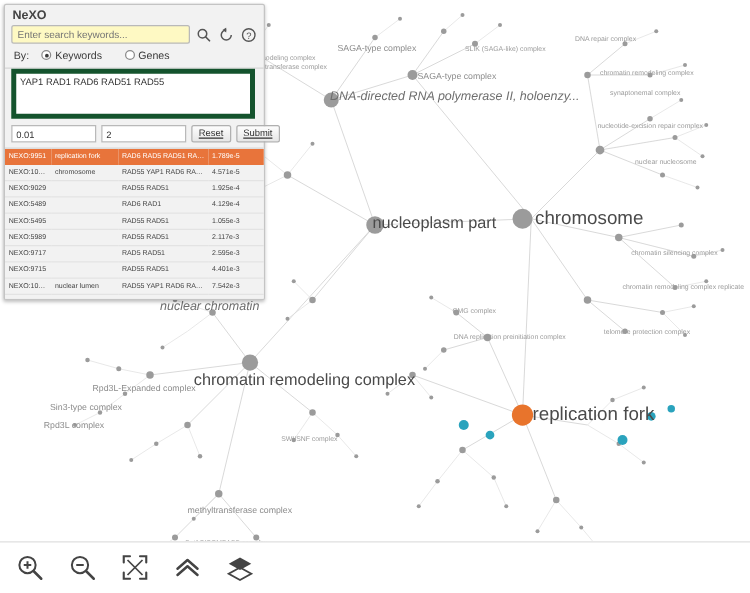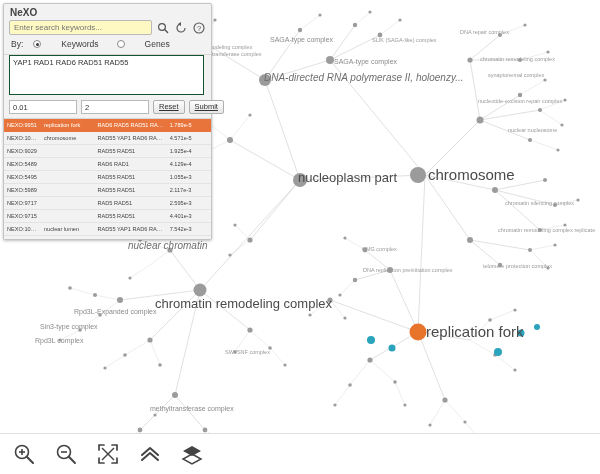--- a/index.html
+++ b/index.html
@@ -99,21 +99,21 @@
     align-items: flex-end;
     padding: 0 5px 5px 7px;
     font-size: 8.5px;
     color: #3b3b3b;
     gap: 4px;
   }
   .radio-row .by-label { margin-right: 6px; }
   .radio-opt {
     display: flex;
     align-items: center;
-    gap: 20px;
+    gap: 3px;
     margin-right: 14px;
   }
   .radio {
     width: 8px;
     height: 8px;
     border-radius: 50%;
     border: 1px solid #8a8a8a;
     background: #fff;
     display: inline-block;
     position: relative;
@@ -136,21 +136,21 @@
   #term-enrichment-title {
     padding: 4px 6px 3px 6px;
     font-size: 9px;
     color: #3b3b3b;
   }
   #gene-textarea {
     display: block;
     margin: 0 5px 5px 5px;
     width: 195px;
     height: 40px;
-    border: 1px solid #14532d;
+    border: 4px solid #14532d;
     background: #fff;
     font-size: 7.5px;
     color: #333;
     padding: 2px 3px;
     box-sizing: border-box;
     resize: none;
     font-family: "Liberation Sans", sans-serif;
   }
   .params-row {
     display: flex;

